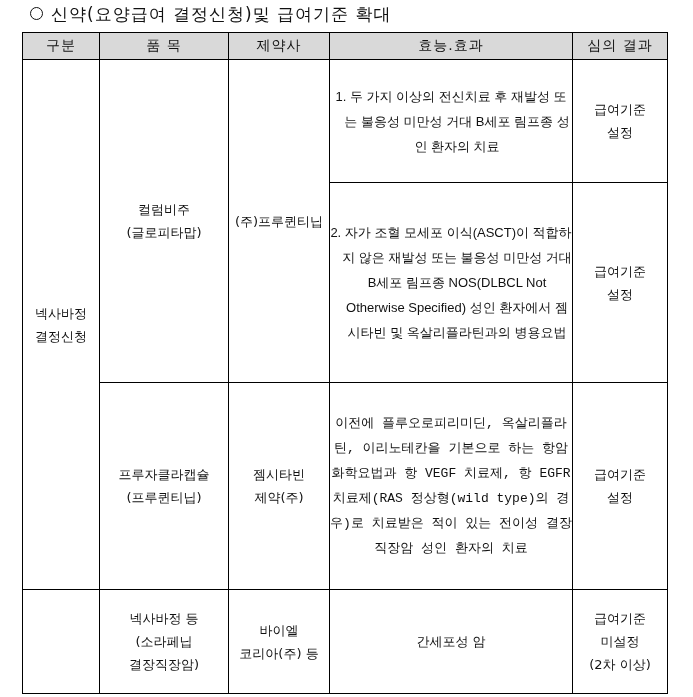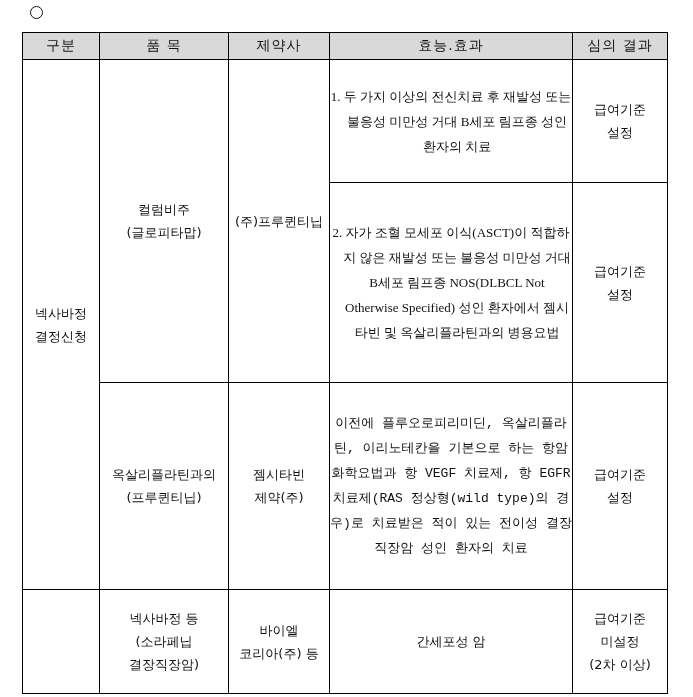--- a/index.html
+++ b/index.html
@@ -33,32 +33,32 @@
       font-weight: normal;
       height: 26px;
       font-size: 14px;
       letter-spacing: 1px;
     }
     .cell-c { line-height: 23px; }
     .effect {
       text-align: justify;
       line-height: 25px;
       font-size: 13px;
-      font-family: Liberation Serif, serif;
+      font-family: Liberation Sans, sans-serif;
       padding: 0 1px 0 1px;
     }
     .effect .num-item { padding-left: 12px; text-indent: -12px; }
     .effect-plain { text-align: justify; line-height: 25px; padding: 0 1px; font-family: Liberation Mono, monospace; }
     td.first-open { border-bottom: none; }
   </style>
 </head>
 <body>
 
 <div class="title">
-  <span class="circle"></span>
+  <span class="circle"></span><span>신약(요양급여 결정신청)및 급여기준 확대</span>
 </div>
 
 <table class="main">
   <colgroup>
     <col style="width:77px">
     <col style="width:129px">
     <col style="width:101px">
     <col style="width:243px">
     <col style="width:95px">
   </colgroup>
@@ -99,21 +99,21 @@
         <div class="num-item">2. 자가 조혈 모세포 이식(ASCT)이 적합하지 않은 재발성 또는 불응성 미만성 거대 B세포 림프종 NOS(DLBCL Not Otherwise Specified) 성인 환자에서 젬시타빈 및 옥살리플라틴과의 병용요법</div>
       </td>
       <td class="cell-c">
         <div>급여기준</div>
         <div>설정</div>
       </td>
     </tr>
 
     <tr style="height:207px">
       <td class="cell-c">
-        <div>옥살리플라틴과의</div>
+        <div>프루자클라캡슐</div>
         <div>(프루퀸티닙)</div>
       </td>
       <td class="cell-c">
         <div>젬시타빈</div>
         <div>제약(주)</div>
       </td>
       <td class="effect-plain">
         <div>이전에 플루오로피리미딘, 옥살리플라틴, 이리노테칸을 기본으로 하는 항암화학요법과 항 VEGF 치료제, 항 EGFR 치료제(RAS 정상형(wild type)의 경우)로 치료받은 적이 있는 전이성 결장직장암 성인 환자의 치료</div>
       </td>
       <td class="cell-c">

